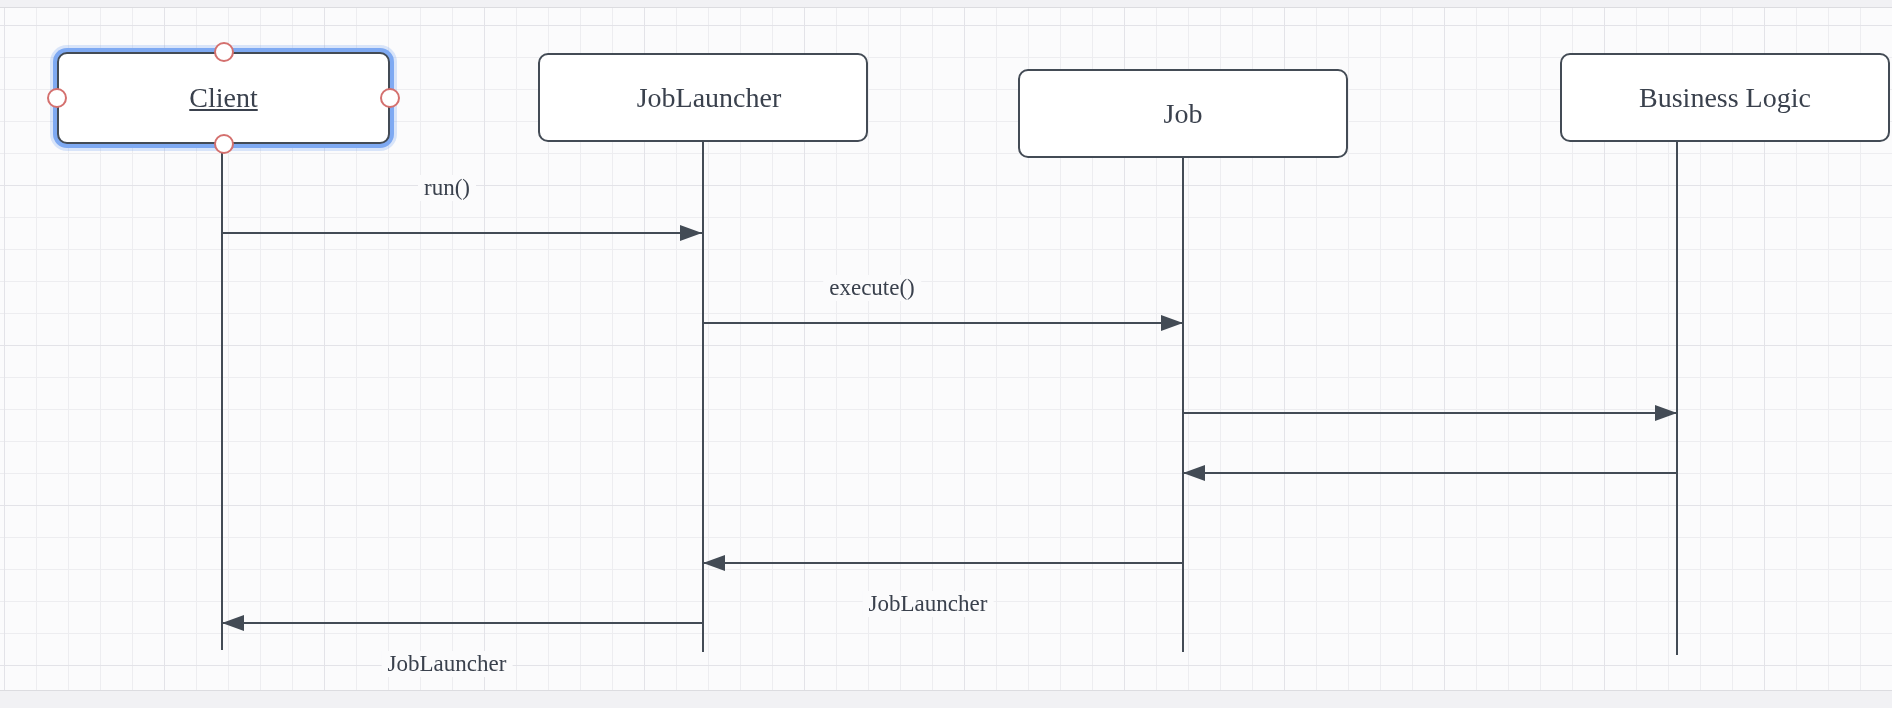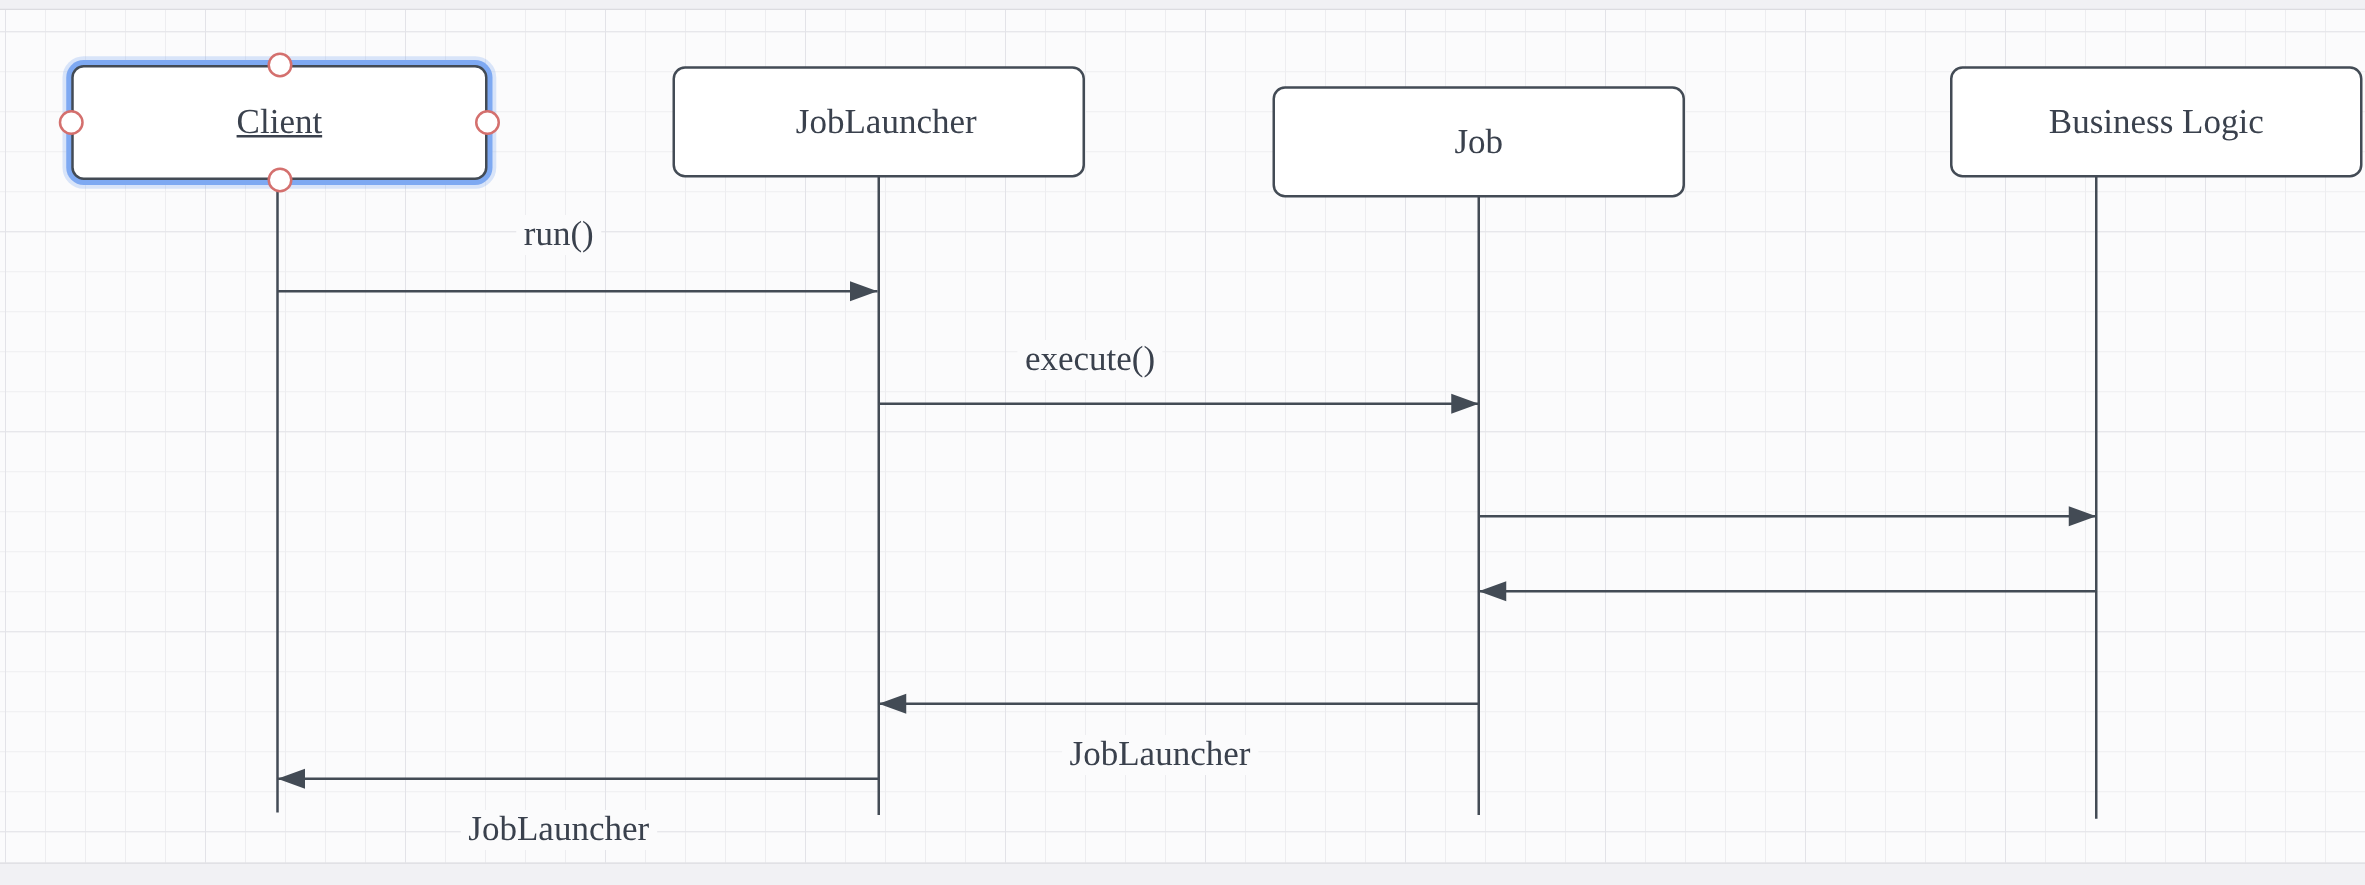--- a/index.html
+++ b/index.html
@@ -33,21 +33,21 @@
     background:#ffffff; border:2.5px solid #d4706e; box-sizing:border-box;
     transform:translate(-50%,-50%); z-index:7;
   }
   .lifeline { position:absolute; width:2px; background:#434b55; z-index:1; }
   .msg-line { position:absolute; height:2px; background:#434b55; z-index:2; }
   .msg-head { position:absolute; width:0; height:0; z-index:2; }
   .msg-head.right { border-left:22px solid #434b55; border-top:8px solid transparent; border-bottom:8px solid transparent; }
   .msg-head.left  { border-right:22px solid #434b55; border-top:8px solid transparent; border-bottom:8px solid transparent; }
   .msg-label {
     position:absolute; transform:translate(-50%,-50%); white-space:nowrap;
-    font-size:28px; color:#3a414d; background:#fbfbfc; padding:0 6px; z-index:4;
+    font-size:23px; color:#3a414d; background:#fbfbfc; padding:0 6px; z-index:4;
   }
 </style>
 </head>
 <body>
 
 <div id="canvas">
   <div class="page-strip top"></div>
   <div class="page-strip bottom"></div>
 <div class="lifeline" style="left: 221px; top: 142px; height: 508px;"></div>
     <div class="actor selected" style="left: 57px; top: 52px; width: 333px; height: 92px; text-decoration: underline;">

